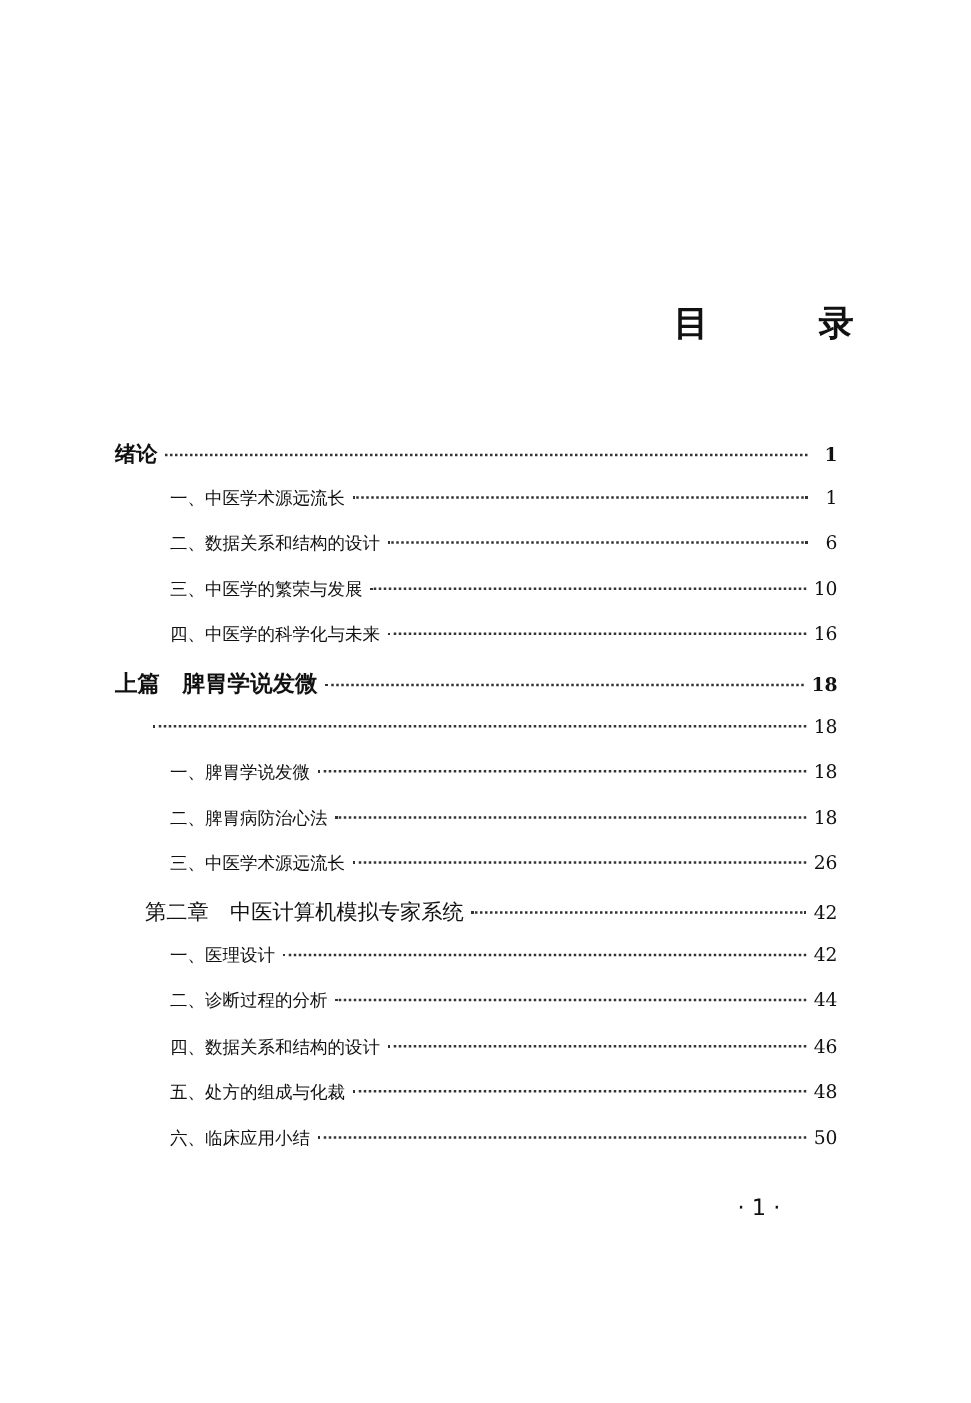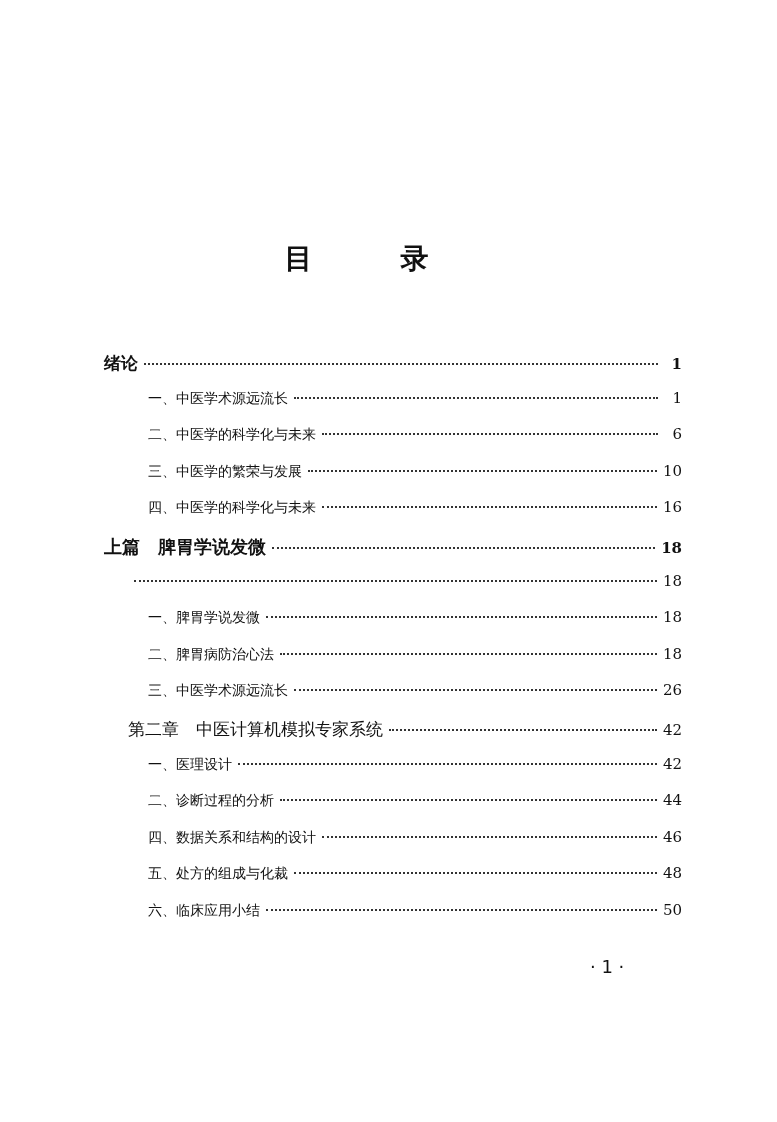--- a/index.html
+++ b/index.html
@@ -1,26 +1,26 @@
 <!DOCTYPE html>
 <html><head>
   <meta charset="utf-8">
   <style>
     html, body { margin: 0; padding: 0; background: #ffffff; }
     body {
       width: 777px; height: 1122px; position: relative; overflow: hidden;
       font-family: "DejaVu Serif", "Liberation Serif", serif; color: #111;
     }
     .title {
-      position: absolute; top: 240px; left: 0; width: 713px; text-align: center;
+      position: absolute; top: 240px; left: 0; width: 713px; text-align: right;
       font-family: "DejaVu Sans", "Liberation Sans", sans-serif;
       font-size: 28px; font-weight: bold; letter-spacing: 30px; padding-left: 30px;
       box-sizing: border-box;
     }
-    .toc { position: absolute; top: 352px; left: 104px; width: 578px; }
+    .toc { position: absolute; top: 352px; left: 92px; width: 578px; }
     .row {
       display: flex; align-items: baseline; height: 36.6px;
       white-space: nowrap;
     }
     .row .label { flex: 0 0 auto; font-family: Liberation Mono, monospace; }
     .row .leader {
       flex: 1 1 auto; overflow: hidden; margin: 0 6px;
       border-bottom: 2px dotted #333; height: 1px; position: relative; top: -4px;
     }
     .row .page { flex: 0 0 auto; text-align: right; min-width: 18px; font-size: 15px; }
@@ -45,21 +45,21 @@
     <span class="label">绪论</span>
     <span class="leader"></span>
     <span class="page">1</span>
   </div>
   <div class="row lvl2">
     <span class="label">一、中医学术源远流长</span>
     <span class="leader"></span>
     <span class="page">1</span>
   </div>
   <div class="row lvl2">
-    <span class="label">二、中医学的科学化与未来</span>
+    <span class="label">二、数据关系和结构的设计</span>
     <span class="leader"></span>
     <span class="page">6</span>
   </div>
   <div class="row lvl2">
     <span class="label">三、中医学的繁荣与发展</span>
     <span class="leader"></span>
     <span class="page">10</span>
   </div>
   <div class="row lvl2">
     <span class="label">四、中医学的科学化与未来</span>

